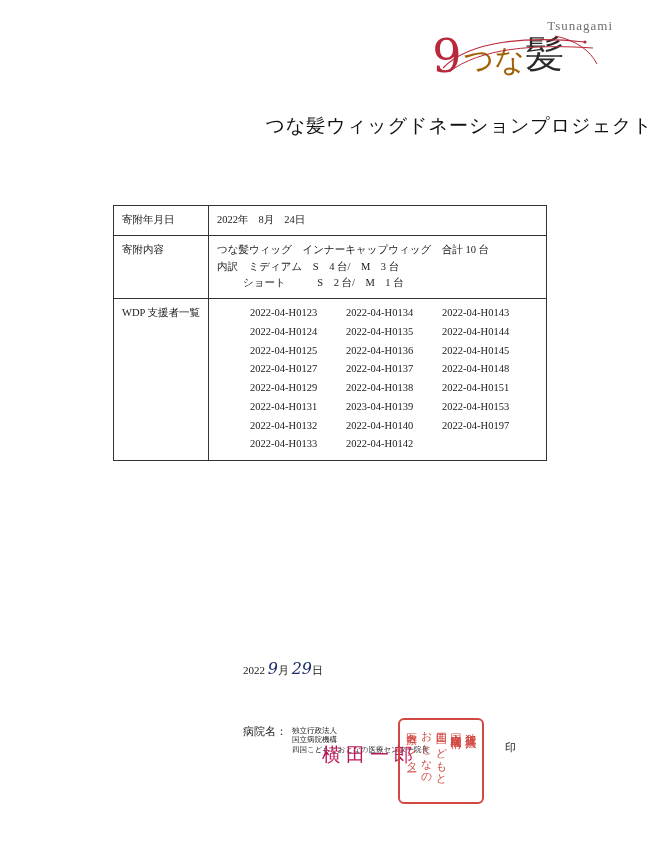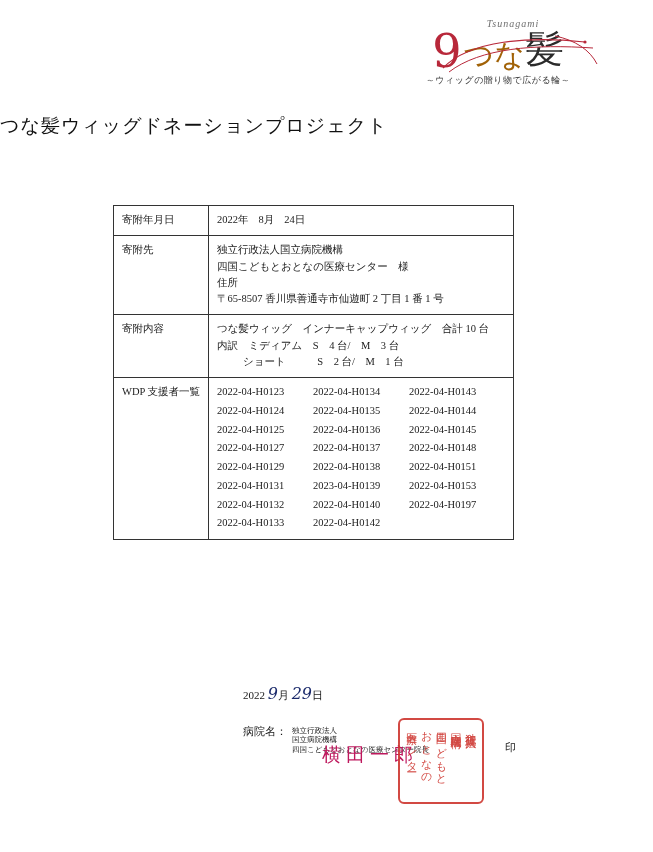--- a/index.html
+++ b/index.html
@@ -24,26 +24,25 @@
 
   
   .logo-block {
     position: absolute;
     top: 18px;
     right: 40px;
     width: 230px;
     text-align: center;
   }
   .logo-romaji {
-    font-size: 10px;
+    font-size: 13px;
     letter-spacing: 1px;
     color: #6f6f6f;
     margin-left: 30px;
-    text-align: center;
-    font-style: italic;
+    text-align: right;
   }
   .logo-main {
     display: flex;
     align-items: flex-end;
     justify-content: center;
     line-height: 1;
     margin-top: -2px;
   }
   .logo-g {
     font-size: 46px;
@@ -79,21 +78,21 @@
     margin-top: 6px;
     letter-spacing: 0.5px;
   }
 
   
   .doc-title {
     position: absolute;
     top: 113px;
     left: 0;
     right: 0;
-    text-align: left;
+    text-align: right;
     font-size: 19px;
     letter-spacing: 1px;
     color: #111;
   }
   .doc-subtitle {
     position: absolute;
     top: 168px;
     left: 0;
     right: 0;
     text-align: center;
@@ -126,33 +125,34 @@
   .row-date td { height: 14px; }
   .line { display: block; }
   .ind1 { display: block; padding-left: 26px; }
   .date-val .sp { display: inline-block; width: 10px; }
 
   
   .id-grid {
     display: grid;
     grid-template-columns: 96px 96px 96px;
     row-gap: 2.5px;
+    margin-left: 33px;
   }
   .id-cell { white-space: nowrap; }
 
   
   .footer-note {
     position: absolute;
     top: 655px;
     left: 118px;
     font-size: 11px;
   }
   .sig-date {
     position: absolute;
-    top: 684px;
+    top: 659px;
     left: 243px;
     font-size: 11px;
   }
   .handwrite {
     font-family: "DejaVu Serif", serif;
     font-size: 16px;
     color: #1b2a6b;
     font-style: italic;
   }
   .sig-hospital-label {
@@ -225,40 +225,30 @@
       <span class="logo-g">9</span>
       <span class="logo-tsuna">つな</span>
       <span class="logo-kami">髪</span>
     </div>
     <svg class="logo-swoosh" viewBox="0 0 170 40">
       <path d="M8 34 C 35 6, 95 2, 150 8" fill="none" stroke="#b8283a" stroke-width="1.2"></path>
       <path d="M14 38 C 45 14, 100 10, 158 14" fill="none" stroke="#b8283a" stroke-width="1"></path>
       <path d="M120 2 C 140 6, 155 16, 162 30" fill="none" stroke="#b8283a" stroke-width="1"></path>
       <circle cx="150" cy="8" r="1.6" fill="#b8283a"></circle>
     </svg>
-    <div class="logo-tagline">～ウィッグの贈り物で広がる輪～</div>
   </div>
 
   <div class="doc-title">つな髪ウィッグドネーションプロジェクト</div>
 
   <table class="cert-table">
     <tbody>
       <tr class="row-date">
         <td class="label">寄附年月日</td>
         <td class="value date-val">
           <span>2022</span><span>年</span><span class="sp"></span><span>8</span><span>月</span><span class="sp"></span><span>24</span><span>日</span>
-        </td>
-      </tr>
-      <tr>
-        <td class="label">寄附先</td>
-        <td class="value">
-          <span class="line">独立行政法人国立病院機構</span>
-          <span class="line">四国こどもとおとなの医療センター　様</span>
-          <span class="line">住所</span>
-          <span class="line">〒65-8507 香川県善通寺市仙遊町 2 丁目 1 番 1 号</span>
         </td>
       </tr>
       <tr>
         <td class="label">寄附内容</td>
         <td class="value">
           <span class="line">つな髪ウィッグ　インナーキャップウィッグ　合計 10 台</span>
           <span class="line">内訳　ミディアム　S　4 台/　M　3 台</span>
           <span class="ind1">ショート　　　S　2 台/　M　1 台</span>
         </td>
       </tr>

